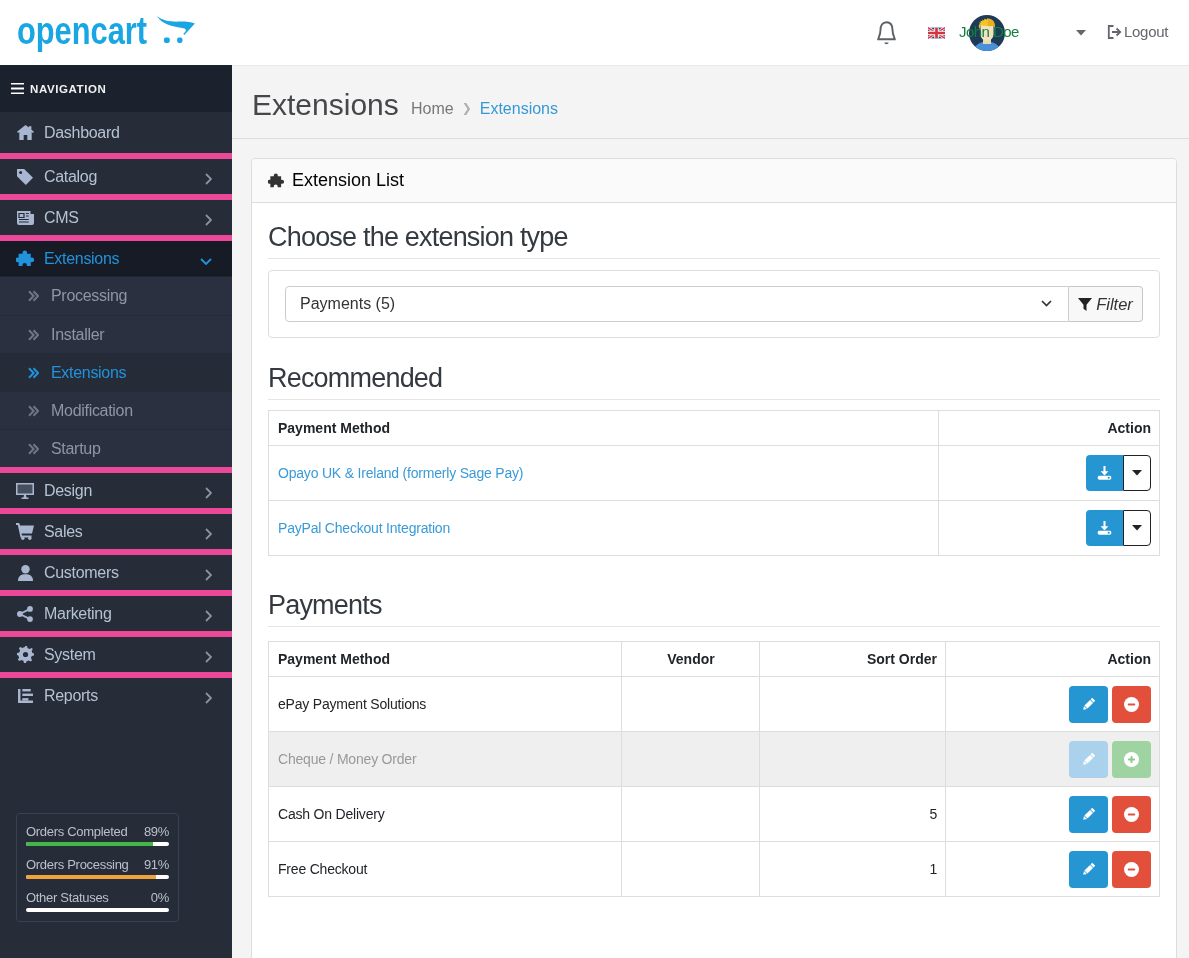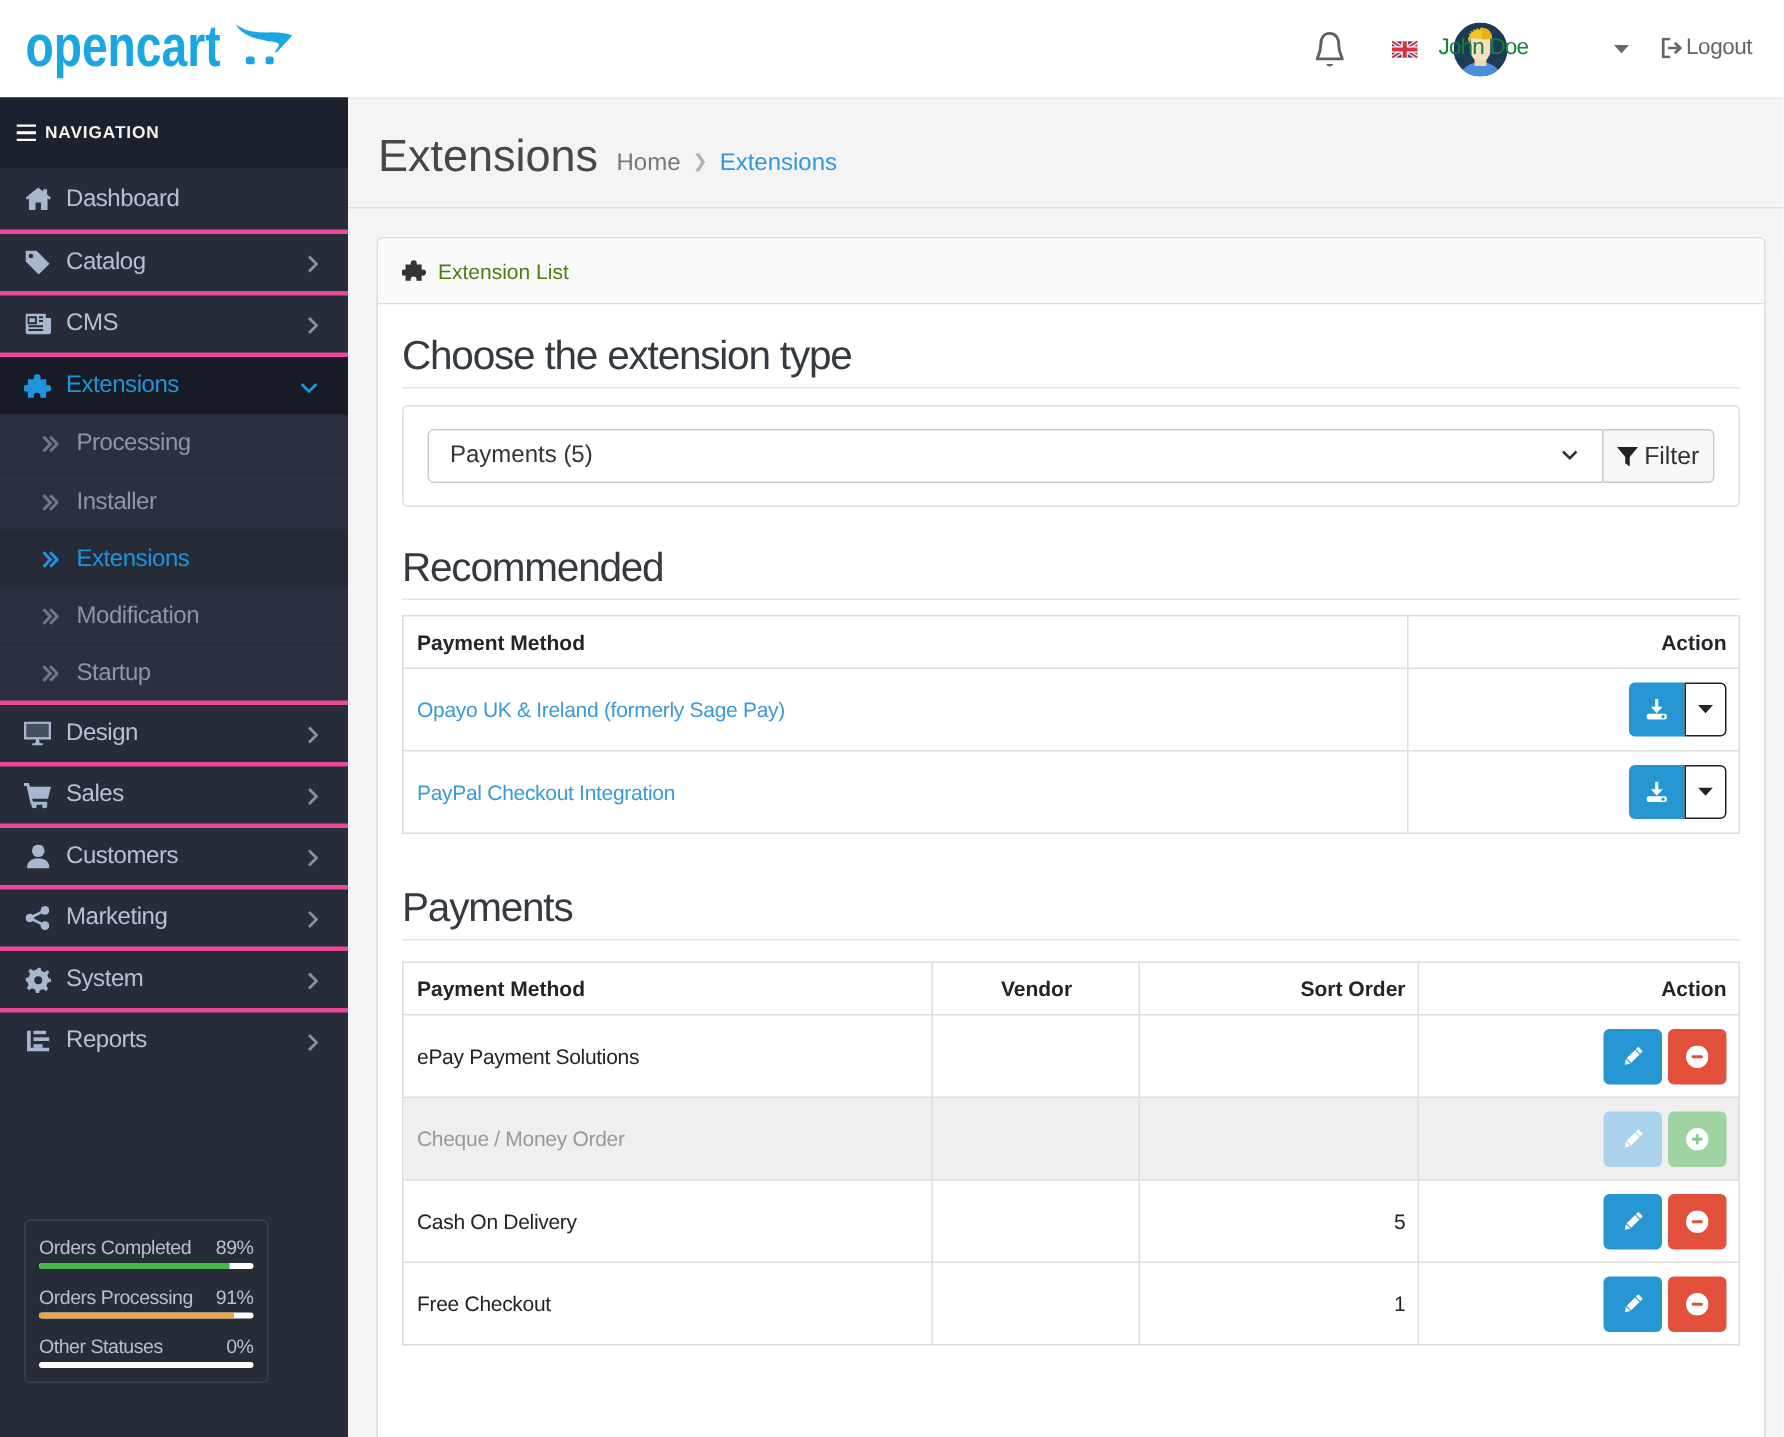--- a/index.html
+++ b/index.html
@@ -8,21 +8,21 @@
 svg { display:block; }
 
 #topbar { position:absolute; left:0; top:0; width:1189px; height:66px; background:#fff; border-bottom:1px solid #e8e8e8; z-index:5; }
 #topbar .abs { position:absolute; }
 #jd { left:959px; top:23px; font-size:15px; letter-spacing:-0.55px; color:#15803d; }
 #lg { left:1124px; top:23px; font-size:15px; letter-spacing:-0.3px; color:#63666c; }
 
 #sidebar { position:absolute; left:0; top:65px; width:232px; height:893px; background:#262c38; z-index:6; }
 #navhead { height:47px; background:#1b212d; color:#f2f2f2; display:flex; align-items:center; padding-left:11px; font-size:11.5px; font-weight:bold; letter-spacing:0.6px; }
 #navhead .txt { margin-left:6px; }
-.mi { position:relative; height:41px; display:flex; align-items:center; color:#b5c2d2; font-size:16px; letter-spacing:-0.3px; border-top:3px solid #ec4899; }
+.mi { position:relative; height:41px; display:flex; align-items:center; color:#b5c2d2; font-size:16px; letter-spacing:-0.3px; border-top:6px solid #ec4899; }
 .mi.nb { border-top:none; }
 .mi .ic { width:26px; margin-left:12px; display:flex; justify-content:center; }
 .mi .lbl { margin-left:6px; }
 .mi .chev { position:absolute; right:20px; top:14px; }
 .mi.active { background:#161b26; color:#2193dc; }
 #submenu { background:#2a3040; border-top:1px solid #20252f; }
 .smi { position:relative; height:38px; display:flex; align-items:center; color:#8d96a5; font-size:16px; letter-spacing:-0.3px; border-top:1px solid #252b37; }
 .smi.nb { border-top:none; }
 .smi .dbl { margin-left:28px; width:11px; display:flex; }
 .smi .lbl { margin-left:12px; }
@@ -35,32 +35,32 @@
 .sbar { height:4px; background:#fff; border-radius:2px; margin-top:3px; overflow:hidden; }
 .sbar i { display:block; height:4px; }
 
 #content { position:absolute; left:232px; top:65px; width:957px; height:893px; background:#f4f4f4; }
 #pagehead { height:74px; border-bottom:1px solid #ddd; position:relative; }
 #pagehead h1 { position:absolute; left:20px; top:25px; font-size:30px; font-weight:400; color:#46474a; line-height:30px; }
 #crumbs { position:absolute; left:179px; top:35px; font-size:16px; color:#777; }
 #crumbs .sep { color:#b0b0b0; font-size:12px; margin:0 8px; position:relative; top:-2px; }
 #crumbs a { color:#3598d6; text-decoration:none; }
 .panel { margin:19px 12px 19px 19px; background:#fff; border:1px solid #ddd; border-radius:4px; height:950px; }
-.panel-heading { height:44px; background:#fafafa; border-bottom:1px solid #ddd; border-radius:4px 4px 0 0; display:flex; align-items:center; padding-left:16px; font-size:14px; color:#4d7c0f; }
+.panel-heading { height:44px; background:#fafafa; border-bottom:1px solid #ddd; border-radius:4px 4px 0 0; display:flex; align-items:center; padding-left:16px; font-size:18px; color:#000000; }
 .panel-heading .txt { margin-left:8px; }
 .panel-body { padding:17px 16px; }
 h2 { font-size:27px; font-weight:400; color:#343a40; line-height:32px; letter-spacing:-0.8px; padding-bottom:5px; border-bottom:1px solid #e5e5e5; }
 #h2a { margin-top:1px; }
 #h2b { margin-top:24px; }
 #h2c { margin-top:33px; }
 .well { margin-top:11px; border:1px solid #ddd; border-radius:4px; padding:15px 16px; background:#fff; }
 .igroup { display:flex; height:36px; }
 .sel { flex:1; border:1px solid #ccc; border-radius:4px 0 0 4px; background:#fff; position:relative; display:flex; align-items:center; padding-left:14px; font-size:16px; color:#333; }
 .sel svg { position:absolute; right:16px; top:13px; }
-.btn-filter { width:74px; border:1px solid #c8c8c8; border-left:none; border-radius:0 4px 4px 0; background:#f8f8f8; display:flex; align-items:center; justify-content:center; font-size:16.5px; color:#333; }
+.btn-filter { width:74px; border:1px solid #c8c8c8; border-left:none; border-radius:0 4px 4px 0; background:#f8f8f8; display:flex; align-items:center; justify-content:center; font-size:16.5px; color:#333;font-style:italic; }
 .btn-filter svg { margin-right:4px; }
 table { border-collapse:collapse; width:100%; }
 #t1 { margin-top:10px; }
 #t2 { margin-top:14px; }
 th, td { border:1px solid #ddd; font-size:14px; }
 th { font-weight:bold; padding:8px 8px 8px 9px; text-align:left; height:35px; }
 td { padding:0 8px 0 9px; height:55px; vertical-align:middle; letter-spacing:-0.2px; }
 td.act { text-align:right; }
 a.plink { color:#3a9ad8; text-decoration:none; }
 tr.off { background:#efefef; color:#999; }

